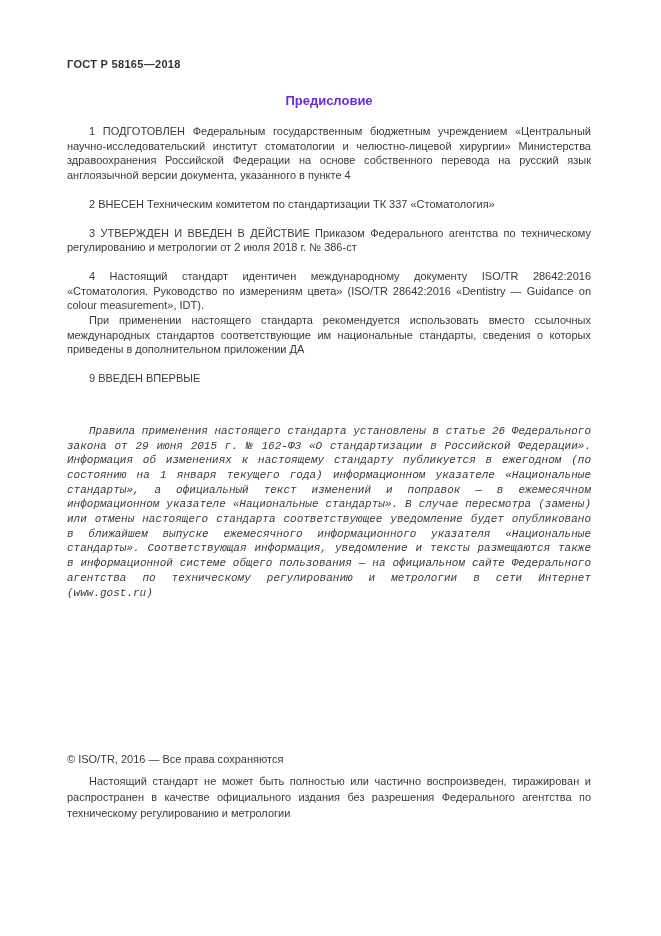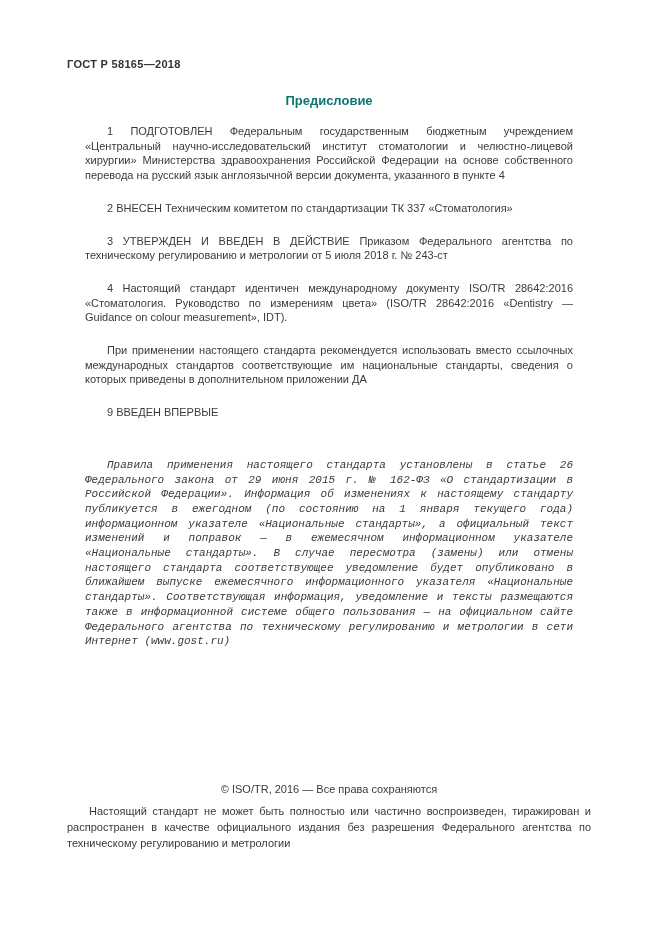--- a/index.html
+++ b/index.html
@@ -26,24 +26,24 @@
     font-size: 11px;
     font-weight: bold;
     letter-spacing: 0.3px;
     color: #333333;
   }
   .section-title {
     margin-top: 23px;
     text-align: center;
     font-size: 13px;
     font-weight: bold;
-    color: #0f766e;
+    color: #6d28d9;
   }
   .body-text p {
-    margin: 18px;
+    margin: 0;
     font-size: 11px;
     line-height: 14.7px;
     text-align: justify;
     text-indent: 22px;
   }
   .fw-0 { margin-top: 16px !important; }
   .fw-1 { margin-top: 14px !important; }
   .fw-2 { margin-top: 14px !important; }
   .fw-3 { margin-top: 14px !important; }
   .fw-4 { margin-top: 0 !important; }
@@ -53,24 +53,23 @@
     font-style: italic;
     font-family: Liberation Mono, monospace;
   }
   .bottom-block {
     position: absolute;
     left: 67px;
     right: 67px;
     top: 752px;
   }
   .copyright {
-    text-align: center;
+    text-align: left;
     font-size: 11px;
     line-height: 15px;
-    margin-top: 30px;
   }
   .reproduction-notice {
     margin: 6px 0 0 0;
     font-size: 11px;
     line-height: 16px;
     text-align: justify;
     text-indent: 22px;
   }
   .page-number {
     margin-top: 2px;
@@ -84,21 +83,21 @@
 <div class="page">
   <div class="margin-box">
 
     <div class="doc-code">ГОСТ Р 58165—2018</div>
 
     <div class="section-title">Предисловие</div>
 
     <div class="body-text">
       <p class="fw-0">1 ПОДГОТОВЛЕН Федеральным государственным бюджетным учреждением «Центральный научно-исследовательский институт стоматологии и челюстно-лицевой хирургии» Министерства здравоохранения Российской Федерации на основе собственного перевода на русский язык англоязычной версии документа, указанного в пункте 4</p>
       <p class="fw-1">2 ВНЕСЕН Техническим комитетом по стандартизации ТК 337 «Стоматология»</p>
-      <p class="fw-2">3 УТВЕРЖДЕН И ВВЕДЕН В ДЕЙСТВИЕ Приказом Федерального агентства по техническому регулированию и метрологии от 5 июля 2018 г. № 243-ст</p>
+      <p class="fw-2">3 УТВЕРЖДЕН И ВВЕДЕН В ДЕЙСТВИЕ Приказом Федерального агентства по техническому регулированию и метрологии от 2 июля 2018 г. № 386-ст</p>
       <p class="fw-3">4 Настоящий стандарт идентичен международному документу ISO/TR 28642:2016 «Стоматология. Руководство по измерениям цвета» (ISO/TR 28642:2016 «Dentistry — Guidance on colour measurement», IDT).</p>
       <p class="fw-4">При применении настоящего стандарта рекомендуется использовать вместо ссылочных международных стандартов соответствующие им национальные стандарты, сведения о которых приведены в дополнительном приложении ДА</p>
       <p class="fw-5">9 ВВЕДЕН ВПЕРВЫЕ</p>
 
       <p class="legal-notice">Правила применения настоящего стандарта установлены в статье 26 Федерального закона от 29 июня 2015 г. № 162-ФЗ «О стандартизации в Российской Федерации». Информация об изменениях к настоящему стандарту публикуется в ежегодном (по состоянию на 1 января текущего года) информационном указателе «Национальные стандарты», а официальный текст изменений и поправок — в ежемесячном информационном указателе «Национальные стандарты». В случае пересмотра (замены) или отмены настоящего стандарта соответствующее уведомление будет опубликовано в ближайшем выпуске ежемесячного информационного указателя «Национальные стандарты». Соответствующая информация, уведомление и тексты размещаются также в информационной системе общего пользования — на официальном сайте Федерального агентства по техническому регулированию и метрологии в сети Интернет (www.gost.ru)</p>
     </div>
   </div>
 
   <div class="bottom-block">
     <div class="copyright">

